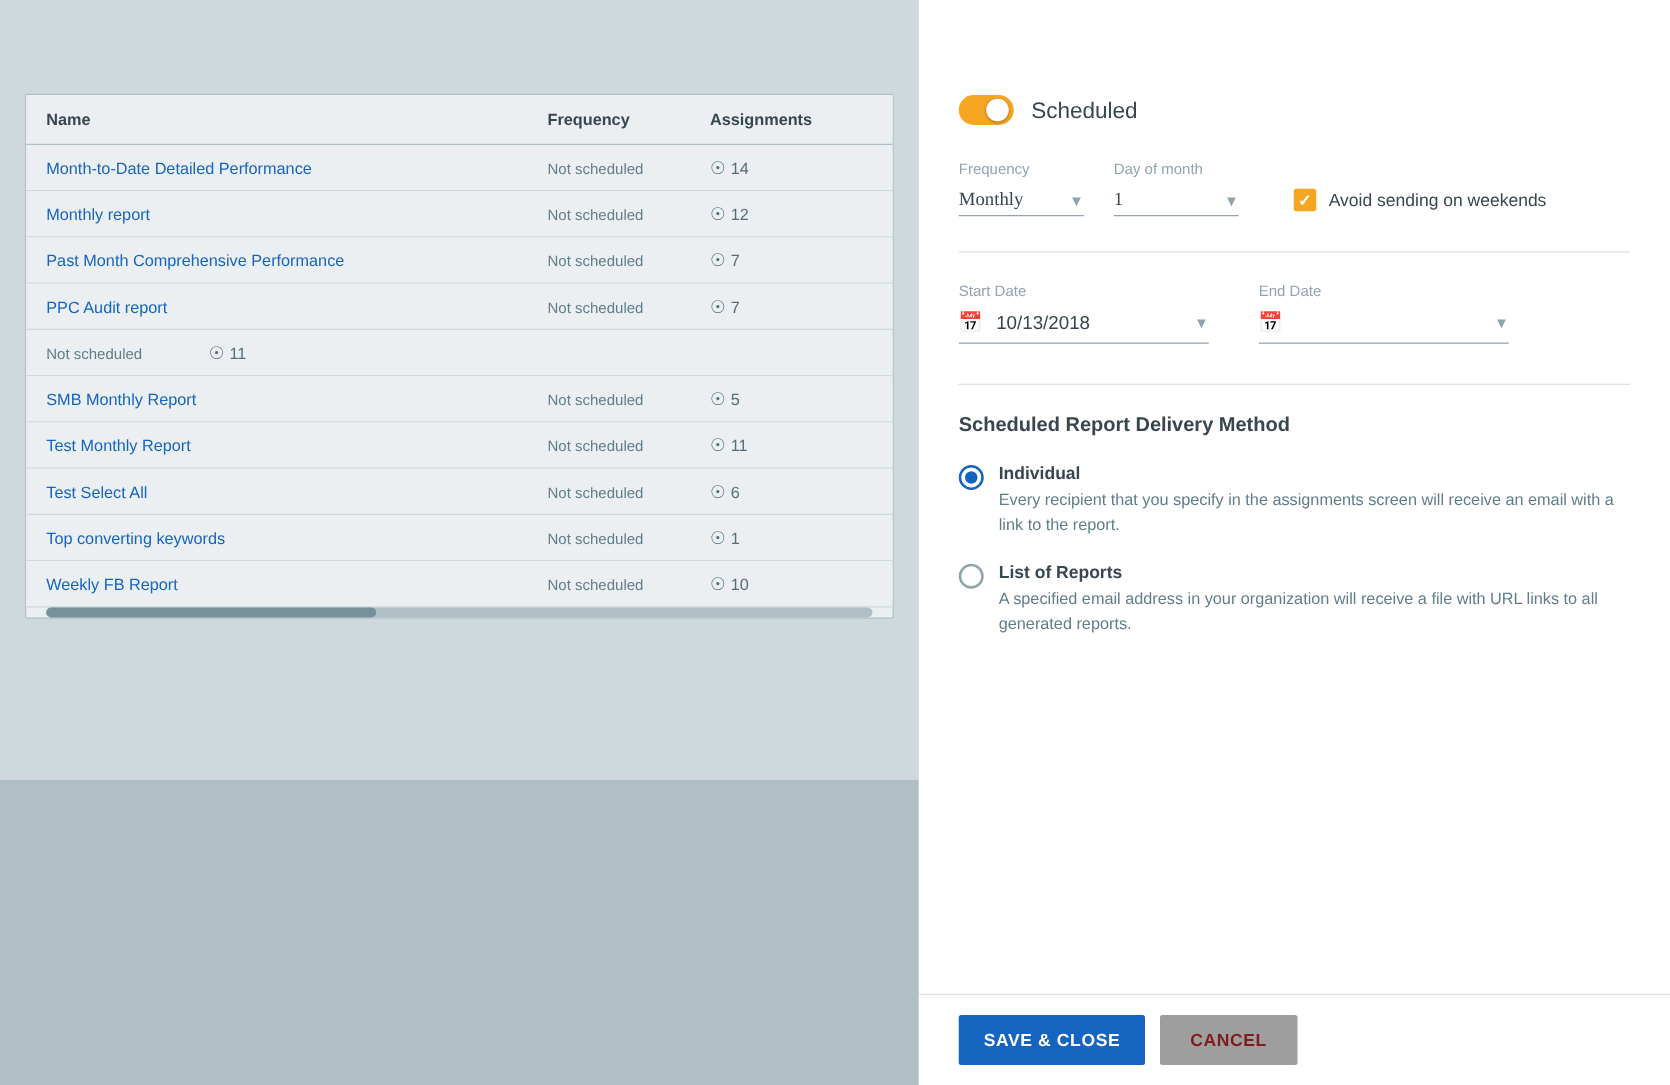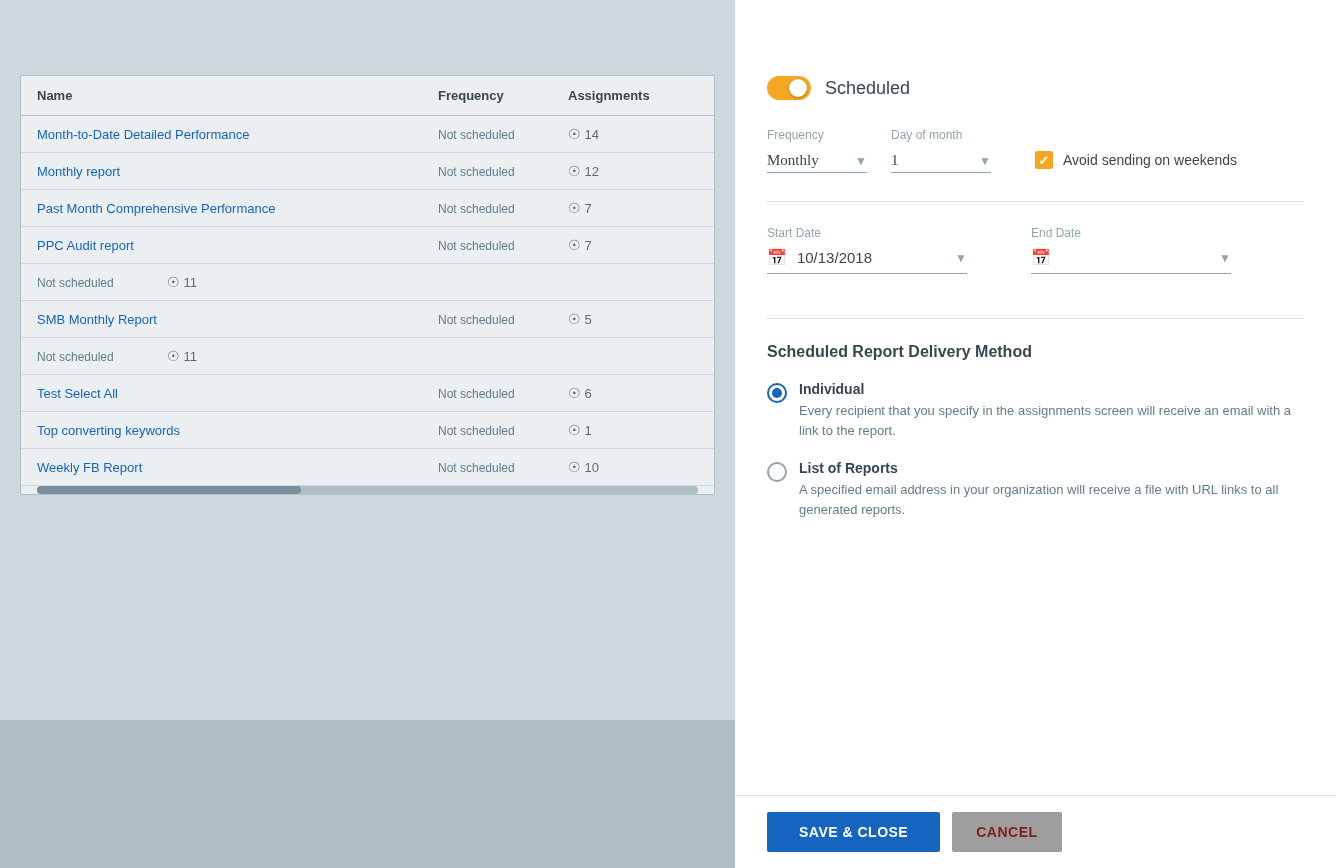--- a/index.html
+++ b/index.html
@@ -10,21 +10,21 @@
       height: 868px;
       overflow: hidden;
       position: relative;
     }
 
     
     .bg-table-area {
       position: absolute;
       top: 0; left: 0;
       width: 735px;
-      height: 720px;
+      height: 624px;
       background: #cfd8dc;
       overflow: hidden;
     }
 
     .table-container {
       background: #eceff1;
       margin: 75px 20px 20px 20px;
       border: 1px solid #b0bec5;
       border-radius: 2px;
     }
@@ -228,22 +228,22 @@
     
     .divider {
       height: 1px;
       background: #e0e0e0;
       margin: 8px 0 24px 0;
     }
 
     
     .date-row {
       display: flex;
-      gap: 64px;
-      margin-bottom: 44px;
+      gap: 40px;
+      margin-bottom: 32px;
     }
 
     .date-group {
       display: flex;
       flex-direction: column;
       gap: 8px;
     }
 
     .date-label {
       font-size: 12px;
@@ -344,21 +344,21 @@
       display: flex;
       gap: 12px;
       justify-content: flex-start;
       border-top: 1px solid #e0e0e0;
     }
 
     .btn-save {
       background: #1565c0;
       color: #fff;
       border: none;
-      padding: 12px 32px;
+      padding: 12px 20px;
       font-size: 14px;
       font-weight: 600;
       letter-spacing: 0.5px;
       cursor: pointer;
       border-radius: 2px;
     }
 
     .btn-cancel {
       background: #9e9e9e;
       color: #7f1d1d;
@@ -442,20 +442,21 @@
     </div>
         <div class="table-row">
       <div class="row-name">SMB Monthly Report</div>
       <div class="row-freq">Not scheduled</div>
       <div class="row-assign">
         <span class="share-icon">☉</span>
         <span>5</span>
       </div>
     </div>
         <div class="table-row">
+      <div class="row-name">Test Monthly Report</div>
       <div class="row-freq">Not scheduled</div>
       <div class="row-assign">
         <span class="share-icon">☉</span>
         <span>11</span>
       </div>
     </div>
         <div class="table-row">
       <div class="row-name">Test Select All</div>
       <div class="row-freq">Not scheduled</div>
       <div class="row-assign">

